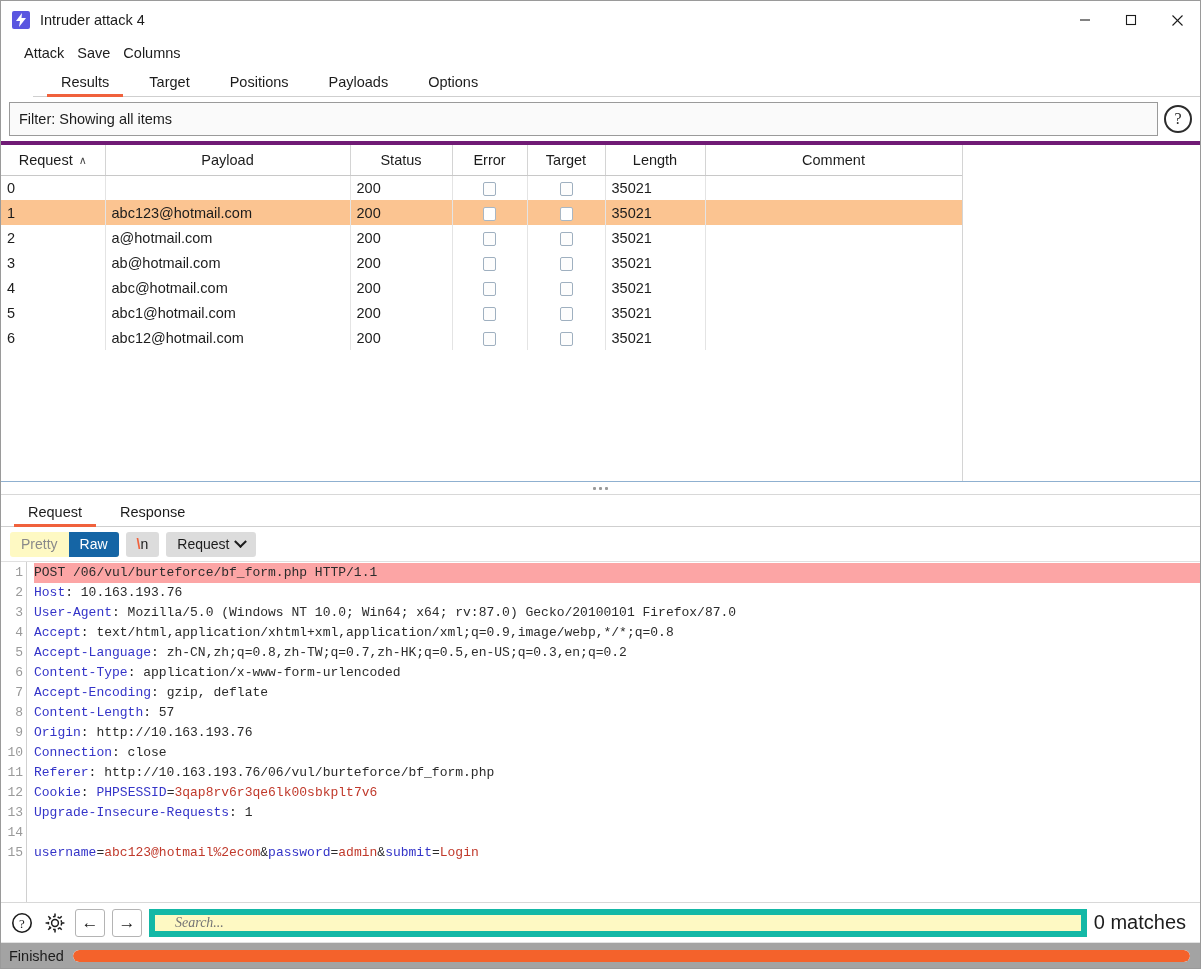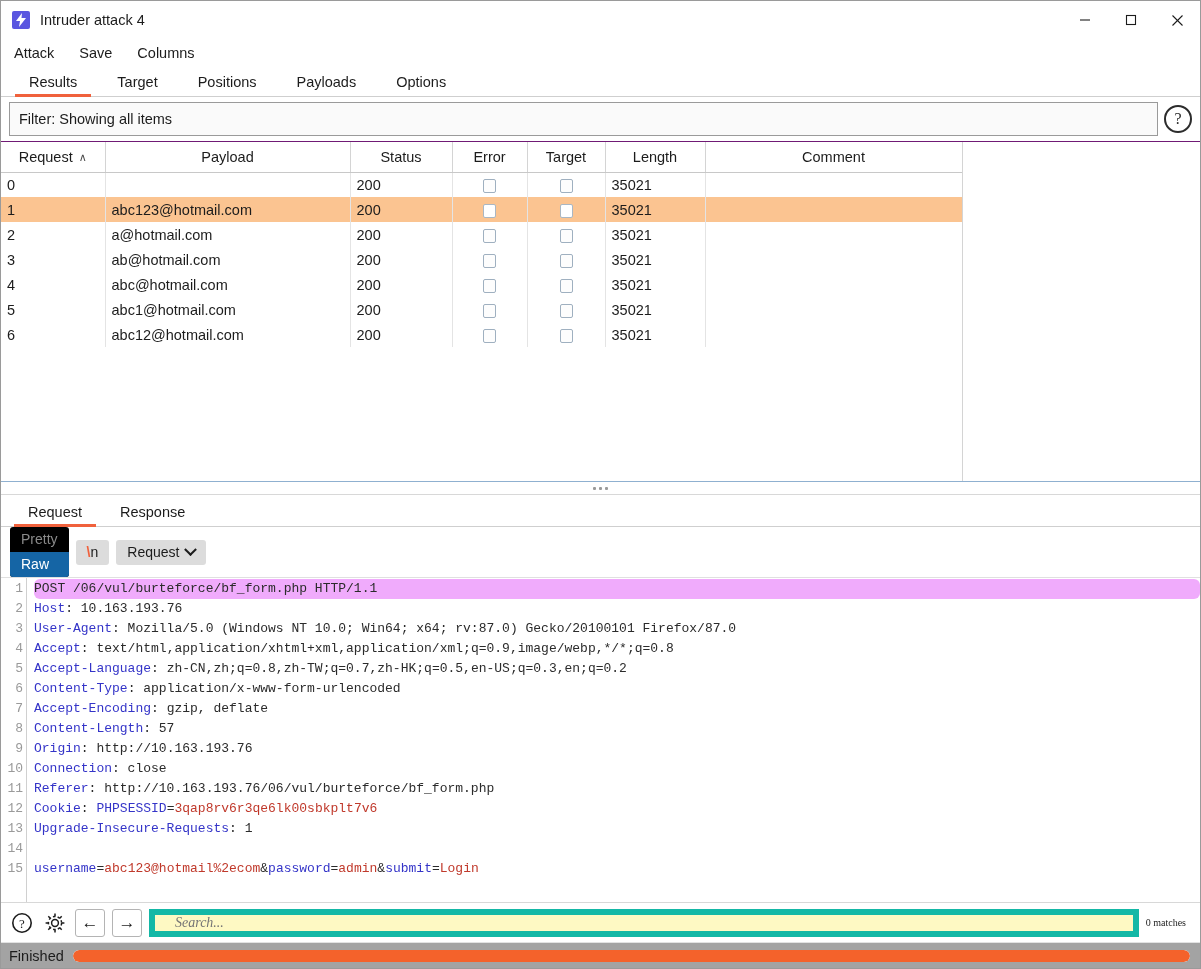--- a/index.html
+++ b/index.html
@@ -52,41 +52,42 @@
     width: 46px; height: 38px;
     display: flex; align-items: center; justify-content: center;
     cursor: default;
   }
 
   
   .menubar {
     height: 28px;
     display: flex;
     align-items: center;
-    padding-left: 13px;
-    gap: 25px;
+    padding-left: 23px;
+    gap: 13px;
     background: #ffffff;
     flex: 0 0 auto;
   }
   .menu-item {
     font-size: 14.5px;
     color: #1c1c1c;
     cursor: default;
     white-space: nowrap;
   }
 
   
   .tabstrip {
     height: 30px;
     display: flex;
     align-items: flex-end;
     background: #ffffff;
     border-bottom: 1px solid #cfcfcf;
     padding-left: 8px;
     flex: 0 0 auto;
+    margin-left: 32px;
   }
   .tab {
     padding: 0 20px 6px 20px;
     font-size: 14.5px;
     color: #1c1c1c;
     position: relative;
     cursor: default;
     white-space: nowrap;
   }
   .tab.active::after {
@@ -128,21 +129,21 @@
     cursor: default;
     flex: 0 0 auto;
   }
 
   
   .tablearea {
     flex: 0 0 340px;
     background: #ffffff;
     position: relative;
     overflow: hidden;
-    border-top: 1px solid #701a75;
+    border-top: 4px solid #701a75;
   }
   table.results {
     border-collapse: collapse;
     table-layout: fixed;
     width: 961px;
     font-size: 14.5px;
   }
   table.results th {
     height: 30px;
     font-weight: normal;
@@ -239,22 +240,21 @@
     display: flex;
     align-items: center;
     gap: 7px;
     padding-left: 9px;
     background: #ffffff;
   }
   .seg {
     display: flex;
     border-radius: 3px;
     overflow: hidden;
-    background: #000000;
-    flex-direction: column;
+    background: #fef9c3;
   }
   .seg .segbtn {
     padding: 3px 11px;
     font-size: 14px;
     color: #8a8a8a;
     cursor: default;
     line-height: 19px;
   }
   .seg .segbtn.on {
     background: #1565a5;
@@ -302,21 +302,21 @@
   }
   .gutter div { height: 20px; padding-right: 3px; }
   .codelines {
     flex: 1 1 auto;
     padding-top: 1px;
     padding-left: 7px;
     color: #1c1c1c;
     overflow: hidden;
   }
   .codelines .ln { height: 20px; white-space: pre; }
-  .codelines .ln.hl { background: #f0abfc; border-radius: 6px; }
+  .codelines .ln.hl { background: #fca5a5; }
   .hdr { color: #3434c8; }
   .val { color: #2b2b2b; }
   .red { color: #c0392b; }
   .blue { color: #3434c8; }
 
   
   .searchbar {
     flex: 0 0 40px;
     display: flex;
     align-items: center;
@@ -347,25 +347,25 @@
     border: 6px solid #14b8a6;
     background: #fef9c3;
     padding: 0 20px;
     font-size: 14px;
     font-family: "Liberation Serif", serif;
     font-style: italic;
     color: #8c8c8c;
     outline: none;
   }
   .matches {
-    font-size: 10px;
+    font-size: 20px;
     color: #1c1c1c;
     white-space: nowrap;
     padding-right: 6px;
-    font-family: Liberation Serif, serif;
+    font-family: Liberation Sans, sans-serif;
   }
 
   
   .statusbar {
     flex: 0 0 26px;
     display: flex;
     align-items: center;
     gap: 9px;
     padding: 0 10px 0 8px;
     background: #a3a3a3;

